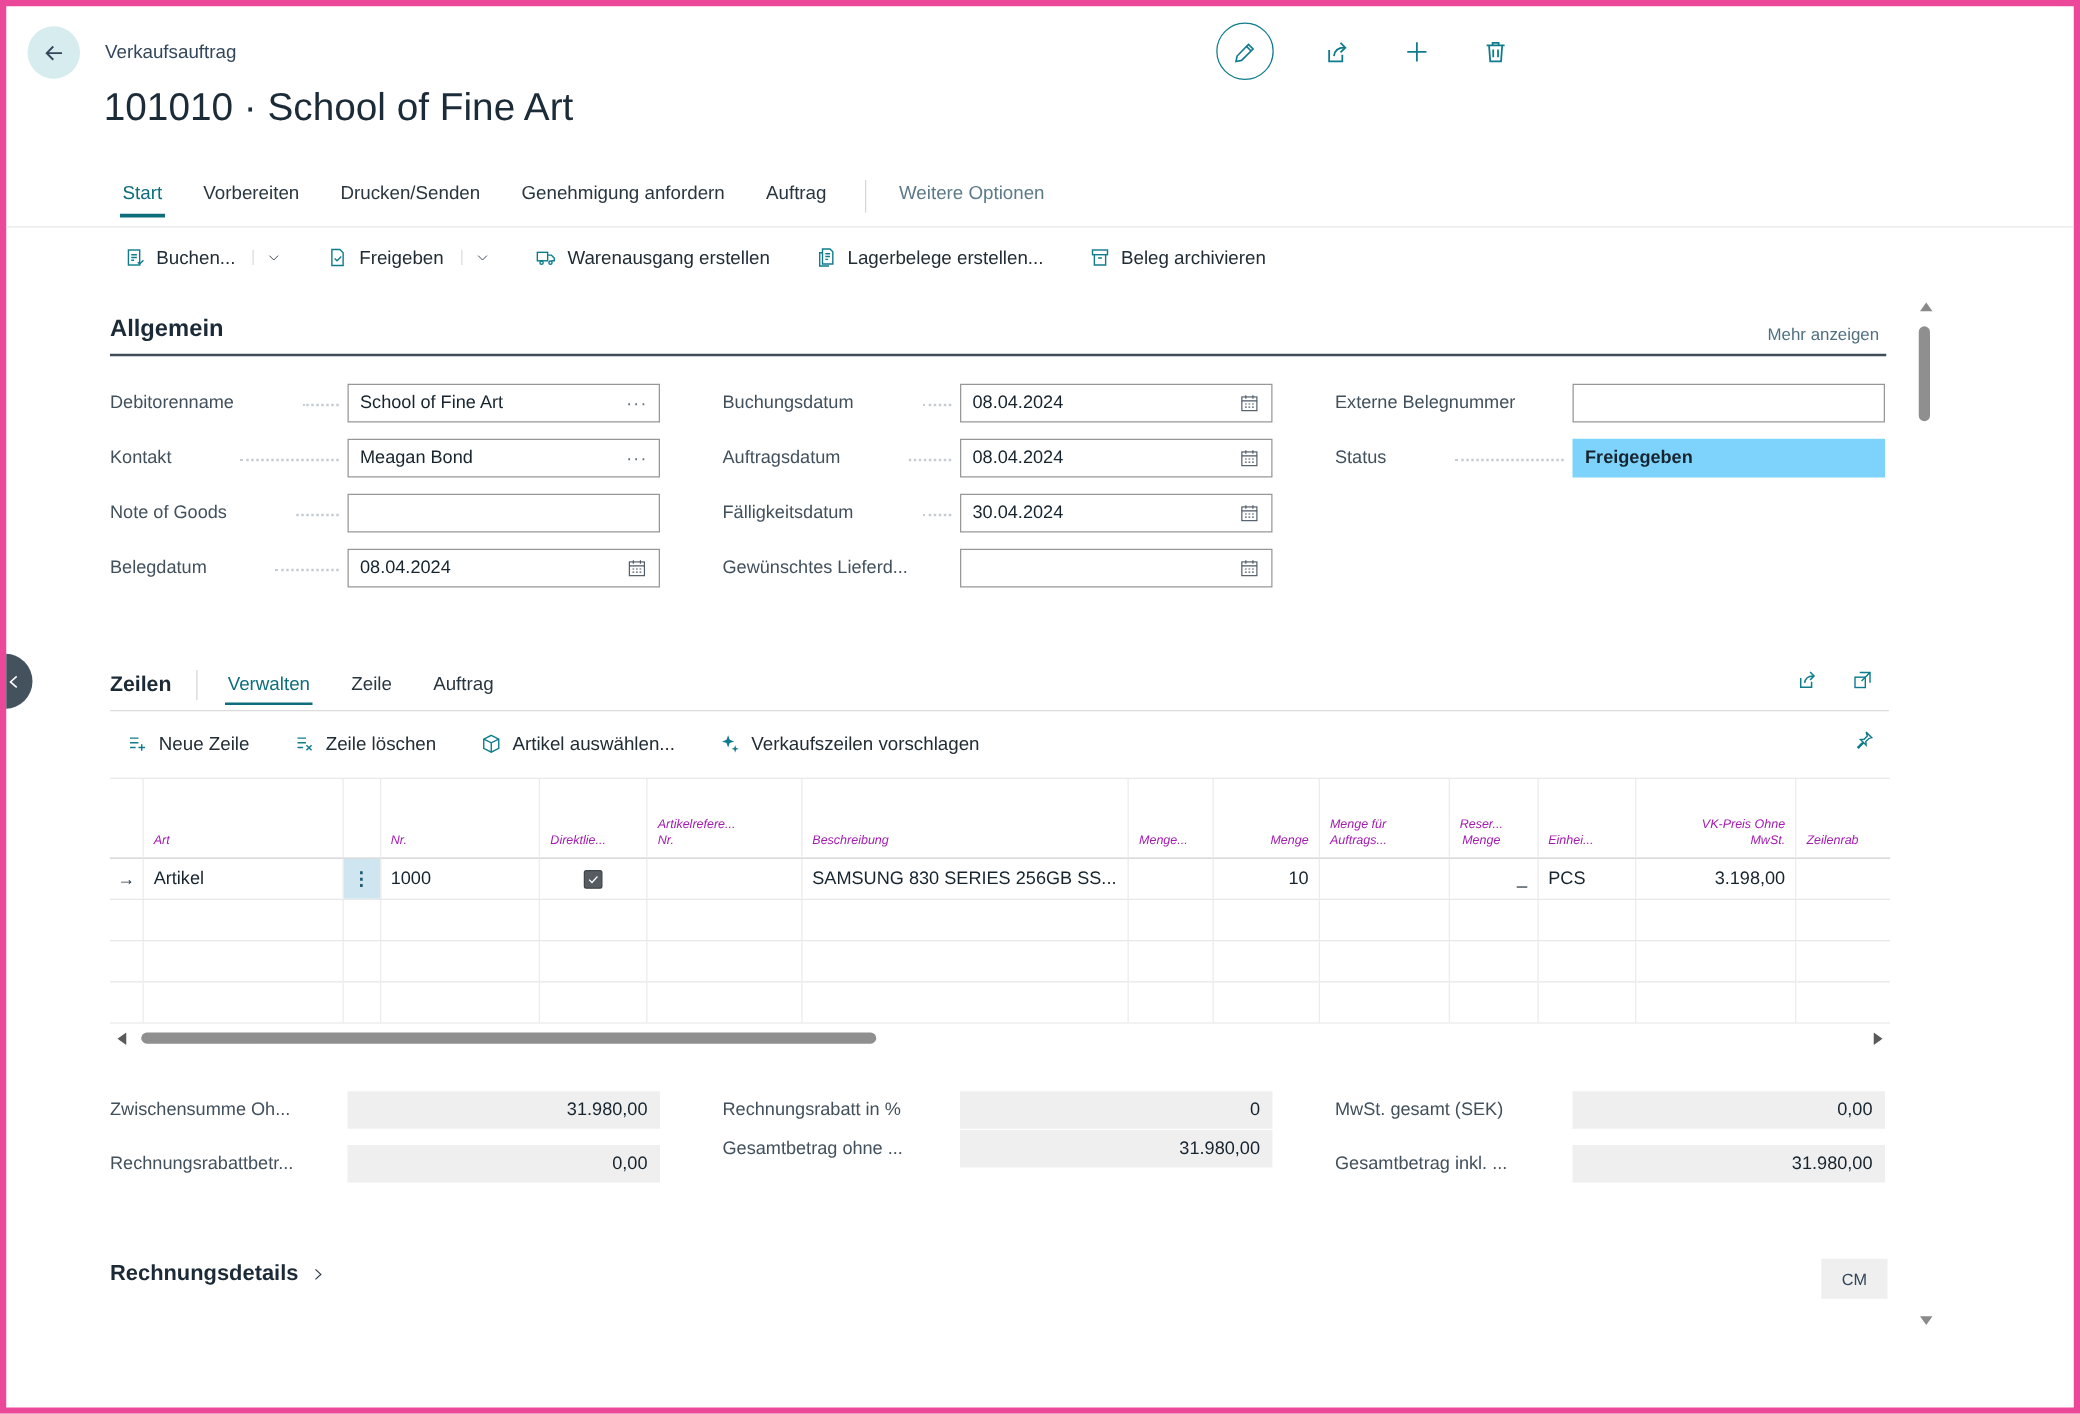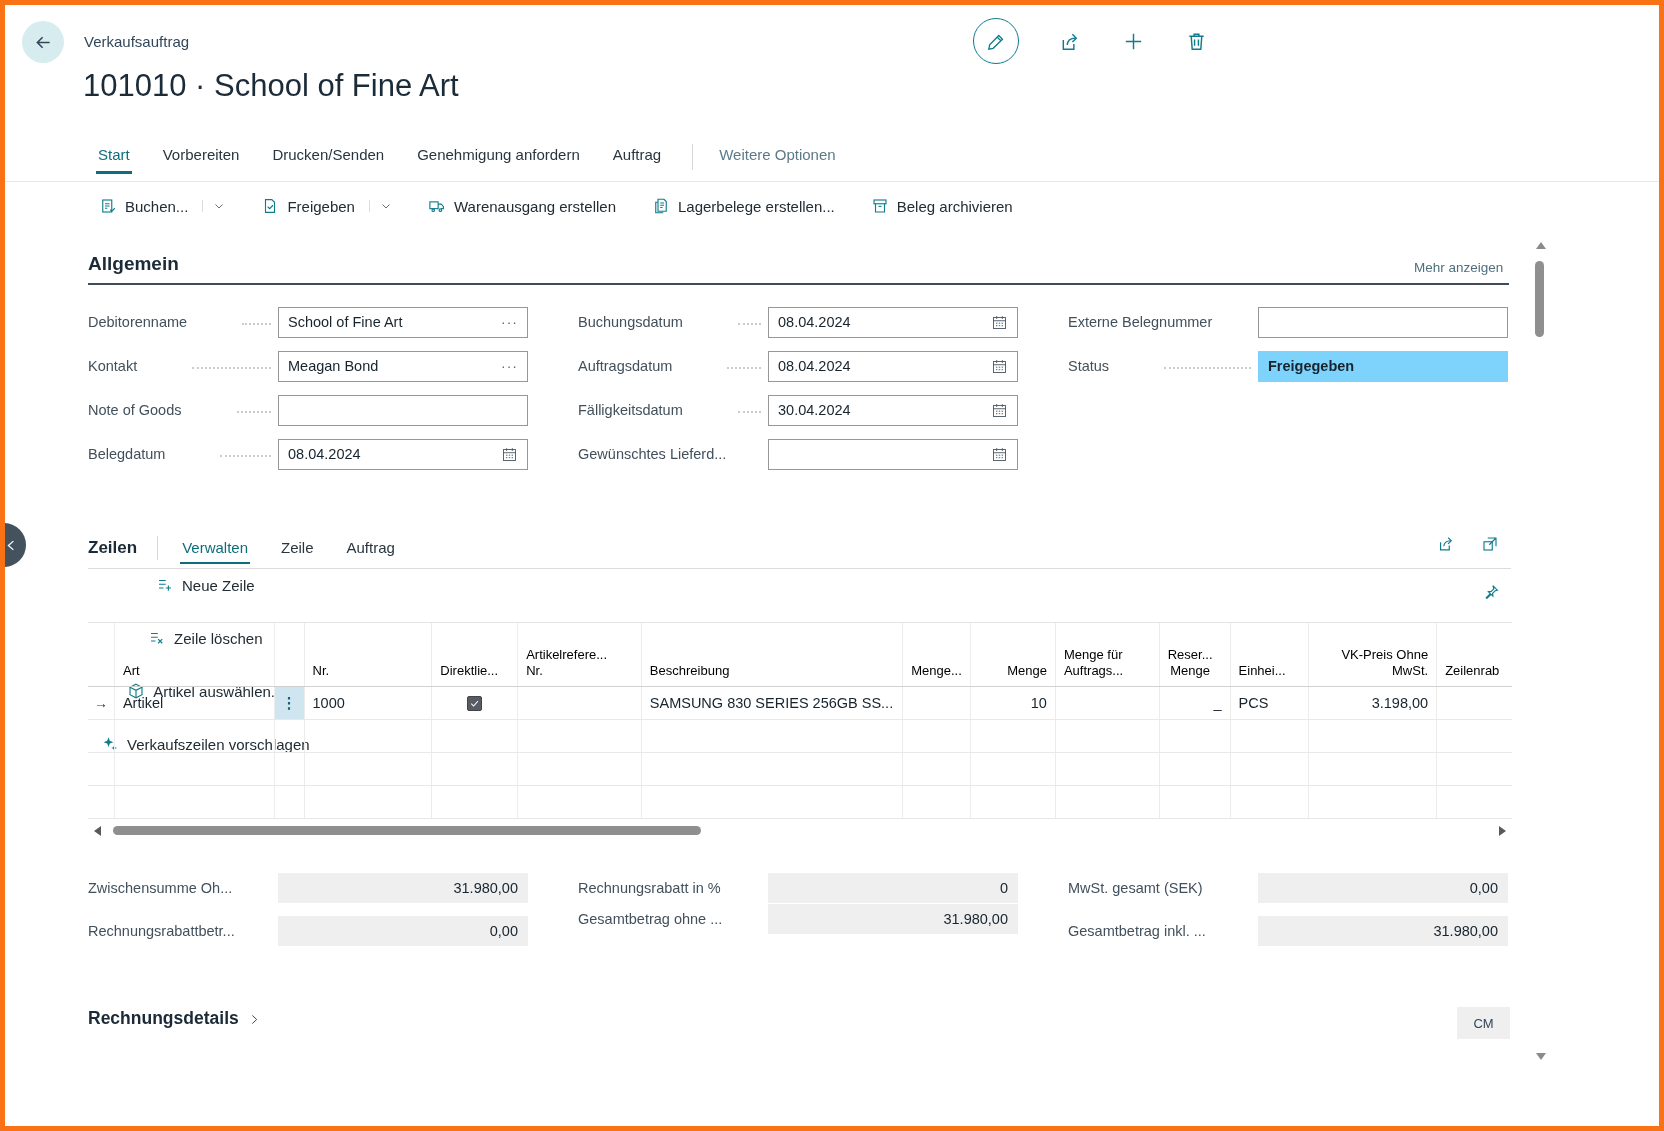--- a/index.html
+++ b/index.html
@@ -1,19 +1,19 @@
 <!DOCTYPE html>
 <html><head>
 <meta charset="utf-8">
 <style>
   * { margin:0; padding:0; box-sizing:border-box; }
   html,body { background:#fff; }
   .app {
     position:relative; width:1664px; height:1131px;
-    border:5px solid #f97316; background:#fff; overflow:hidden;
+    border:5px solid #ec4899; background:#fff; overflow:hidden;
     font-family:"Liberation Sans", sans-serif; color:#17242e;
   }
   .abs { position:absolute; }
 
   
   .back-btn { left:17px; top:16px; width:42px; height:42px; border-radius:50%;
     background:#d7ecef; display:flex; align-items:center; justify-content:center; cursor:pointer; }
   .breadcrumb { left:79px; top:28px; font-size:15px; color:#32475a; cursor:pointer; }
   .page-title { left:78px; top:63px; font-size:31px; font-weight:300; color:#1c2b38; }
   .top-actions { left:968px; top:13px; display:flex; align-items:center; gap:40px; }
@@ -59,28 +59,28 @@
   .collapse-btn { left:-23px; top:518px; width:44px; height:44px; border-radius:50%; background:#44525e;
     display:flex; align-items:center; justify-content:flex-end; padding-right:7px; cursor:pointer; }
   .lines-head { left:83px; top:527px; display:flex; align-items:flex-end; height:32px; }
   .lines-title { font-size:17px; font-weight:700; color:#1b2a36; padding-bottom:6px; }
   .ltab { font-size:15px; color:#29363f; padding:4px 2px 6px 2px; margin-right:29px;
     border-bottom:2px solid transparent; cursor:pointer;text-align:center; }
   .ltab.active { color:#0e6e7c; border-bottom-color:#0e6e7c; }
   .vdiv2 { width:1px; height:24px; background:#d6d6d6; margin:0 22px 4px 20px; }
   .lines-icons { left:1432px; top:529px; display:flex; gap:25px; align-items:center; }
   .lines-rule { left:83px; top:563px; width:1423px; height:1px; background:#dcdcdc; }
-  .lines-actions { left:96px; top:571px; height:38px; display:flex; align-items:center; gap:35px;flex-direction:column; }
+  .lines-actions { left:96px; top:571px; height:38px; display:flex; align-items:center; gap:35px; }
   .pin-wrap { left:1477px; top:578px; }
 
   
   .tbl { left:83px; top:617px; width:1424px; overflow:hidden; }
   .thead { display:flex; height:65px; border-top:1px solid #e4e4e4; border-bottom:1px solid #d0d0d0; align-items:flex-end; }
-  .th { padding:0 8px 7px 8px; font-size:13px; color:#000000; white-space:pre-line; line-height:1.25;
-    border-right:1px solid #ececec; height:100%; display:flex; align-items:flex-end; }
+  .th { padding:0 8px 7px 8px; font-size:10px; color:#a21caf; white-space:pre-line; line-height:1.25;
+    border-right:1px solid #ececec; height:100%; display:flex; align-items:flex-end;font-style:italic; }
   .th.r { justify-content:flex-end; text-align:right; }
   .trw { display:flex; height:33px; border-bottom:1px solid #e8e8e8; }
   .td { height:100%; display:flex; align-items:center; padding:0 8px; font-size:14.5px; color:#17242e;
     border-right:1px solid #ececec; overflow:hidden; white-space:nowrap; cursor:cell; }
   .td.r { justify-content:flex-end; }
   .td.c { justify-content:center; padding:0; }
   .c0{width:27px;} .c1{width:160px;} .c1b{width:30px;} .c2{width:128px;} .c3{width:86px;}
   .c4{width:124px;} .c5{width:262px;} .c6{width:68px;} .c7{width:85px;} .c8{width:104px;}
   .c9{width:71px;text-align:center;} .c10{width:79px;} .c11{width:128px;} .c12{width:75px; border-right:none;}
   .rowmenu { background:#cfe6f0; color:#1f5d74; font-weight:700; font-size:15px; cursor:pointer; }

